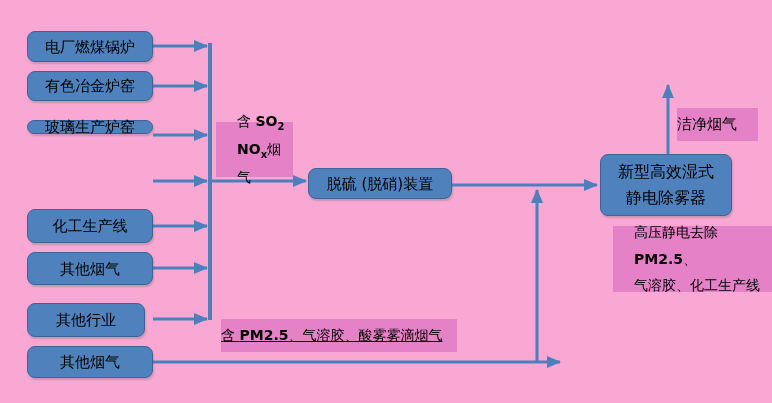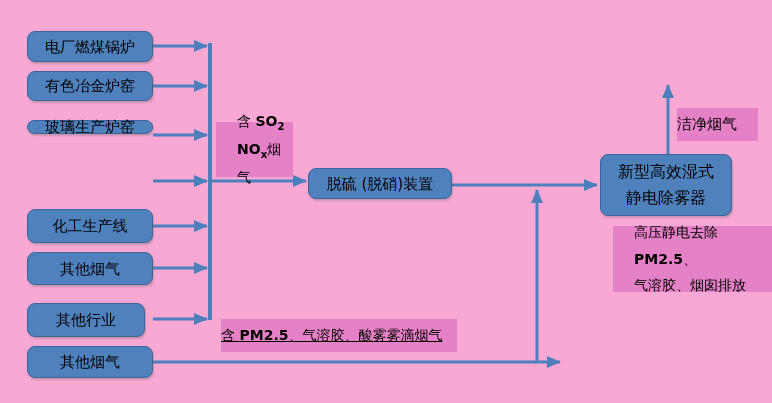--- a/index.html
+++ b/index.html
@@ -129,20 +129,20 @@
     <span><span>含 </span><span class="latin">SO</span><sub>2</sub></span>
     <span><span class="latin">NO</span><sub>x</sub><span>烟气</span></span>
   </div>
 
   <div class="plabel" style="left:221px; top:319px; width:236px; height:33px;text-decoration:underline;">
     <span><span>含 </span><span class="latin">PM2.5</span><span>、气溶胶、酸雾雾滴烟气</span></span>
   </div>
 
   <div class="plabel multiline" style="left:573px; top:226px; width:162px; height:66px;margin-left:40px;">
     <span><span>高压静电去除 </span><span class="latin">PM2.5</span><span>、</span></span>
-    <span>气溶胶、烟囱排放</span>
+    <span>气溶胶、化工生产线</span>
   </div>
 
   <div class="plabel" style="left:677px; top:108px; width:81px; height:33px; font-size:15px;">
     <span>洁净烟气</span>
   </div>
 
 </div>
 
 </body></html>

